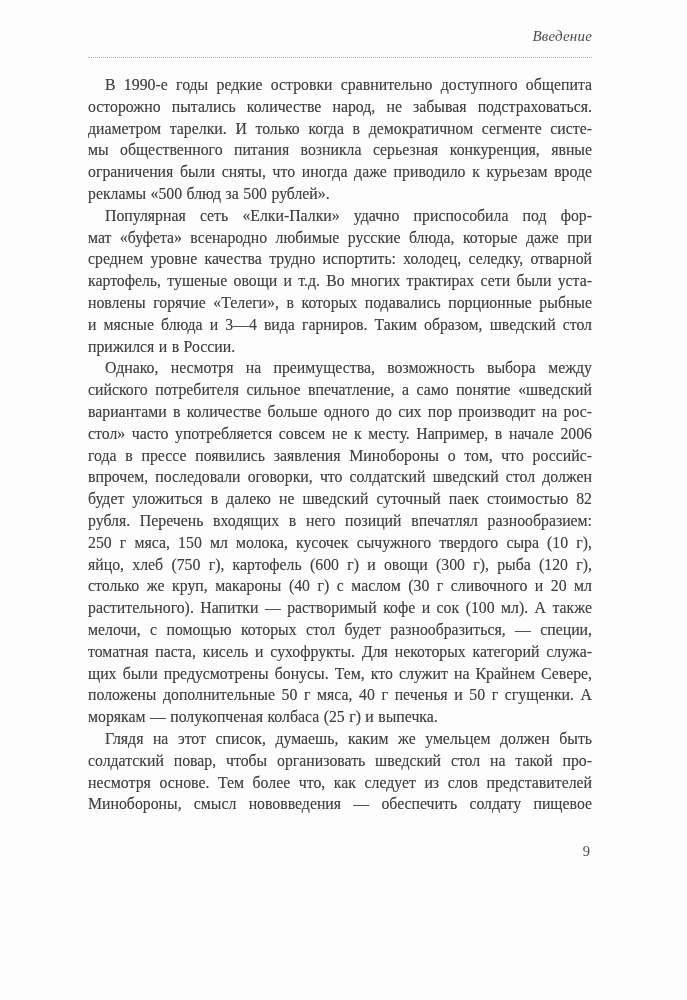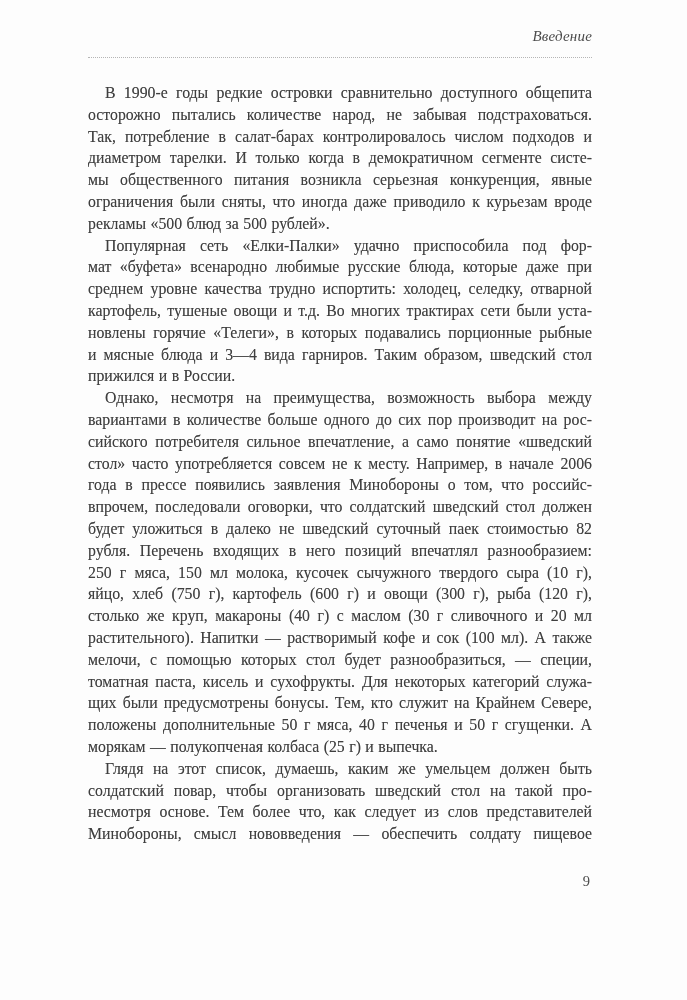--- a/index.html
+++ b/index.html
@@ -31,21 +31,21 @@
     font-size: 15px;
     color: #4b4b4b;
     letter-spacing: 0.2px;
   }
   .head-rule {
     margin-top: 11px;
     height: 0;
     border-top: 1px dotted #b5b5b5;
   }
   .body-text {
-    margin-top: 24px;
+    margin-top: 16px;
     font-size: 15.8px;
     text-shadow: 0 0 0.6px rgba(63,63,63,0.45);
   }
   .line {
     height: 21.8px;
     line-height: 21.8px;
     text-align: left;
     word-spacing: 0.5px;
   }
   .line.just {
@@ -66,35 +66,34 @@
 </head>
 <body>
 
 <div class="page">
   <div class="content">
     <div class="running-head">Введение</div>
     <div class="head-rule"></div>
     <div class="body-text">
         <div class="line indent just">В 1990-е годы редкие островки сравнительно доступного общепита</div>
         <div class="line just">осторожно пытались количестве народ, не забывая подстраховаться.</div>
-        <div class="line just">Так, потребление в салат-барах контролировалось числом подходов и</div>
         <div class="line just">диаметром тарелки. И только когда в демократичном сегменте систе-</div>
         <div class="line just">мы общественного питания возникла серьезная конкуренция, явные</div>
         <div class="line just">ограничения были сняты, что иногда даже приводило к курьезам вроде</div>
         <div class="line">рекламы «500 блюд за 500 рублей».</div>
         <div class="line indent just">Популярная сеть «Елки-Палки» удачно приспособила под фор-</div>
         <div class="line just">мат «буфета» всенародно любимые русские блюда, которые даже при</div>
         <div class="line just">среднем уровне качества трудно испортить: холодец, селедку, отварной</div>
         <div class="line just">картофель, тушеные овощи и т.д. Во многих трактирах сети были уста-</div>
         <div class="line just">новлены горячие «Телеги», в которых подавались порционные рыбные</div>
         <div class="line just">и мясные блюда и 3—4 вида гарниров. Таким образом, шведский стол</div>
         <div class="line">прижился и в России.</div>
         <div class="line indent just">Однако, несмотря на преимущества, возможность выбора между</div>
+        <div class="line just">сийского потребителя сильное впечатление, а само понятие «шведский</div>
         <div class="line just">вариантами в количестве больше одного до сих пор производит на рос-</div>
-        <div class="line just">сийского потребителя сильное впечатление, а само понятие «шведский</div>
         <div class="line just">стол» часто употребляется совсем не к месту. Например, в начале 2006</div>
         <div class="line just">года в прессе появились заявления Минобороны о том, что российс-</div>
         <div class="line just">впрочем, последовали оговорки, что солдатский шведский стол должен</div>
         <div class="line just">будет уложиться в далеко не шведский суточный паек стоимостью 82</div>
         <div class="line just">рубля. Перечень входящих в него позиций впечатлял разнообразием:</div>
         <div class="line just">250 г мяса, 150 мл молока, кусочек сычужного твердого сыра (10 г),</div>
         <div class="line just">яйцо, хлеб (750 г), картофель (600 г) и овощи (300 г), рыба (120 г),</div>
         <div class="line just">столько же круп, макароны (40 г) с маслом (30 г сливочного и 20 мл</div>
         <div class="line just">растительного). Напитки — растворимый кофе и сок (100 мл). А также</div>
         <div class="line just">мелочи, с помощью которых стол будет разнообразиться, — специи,</div>

